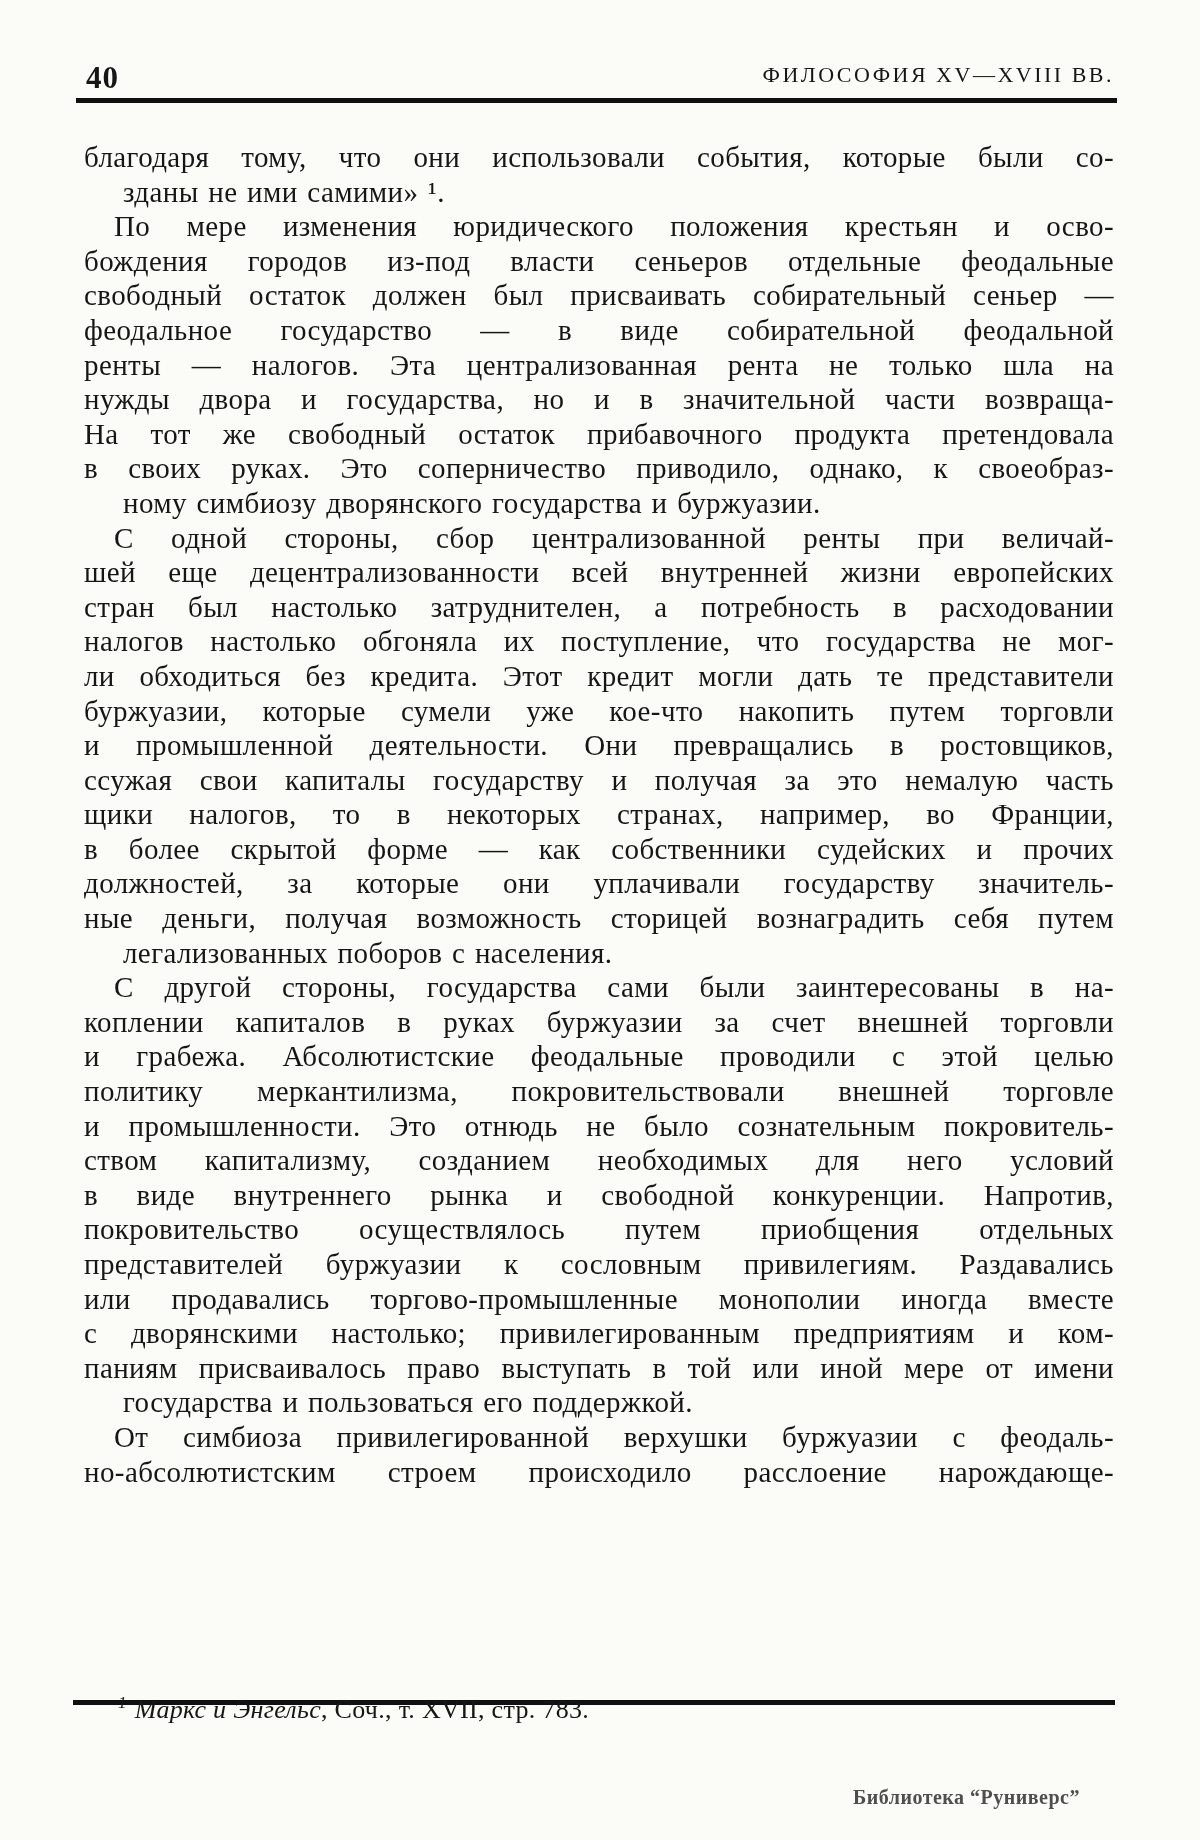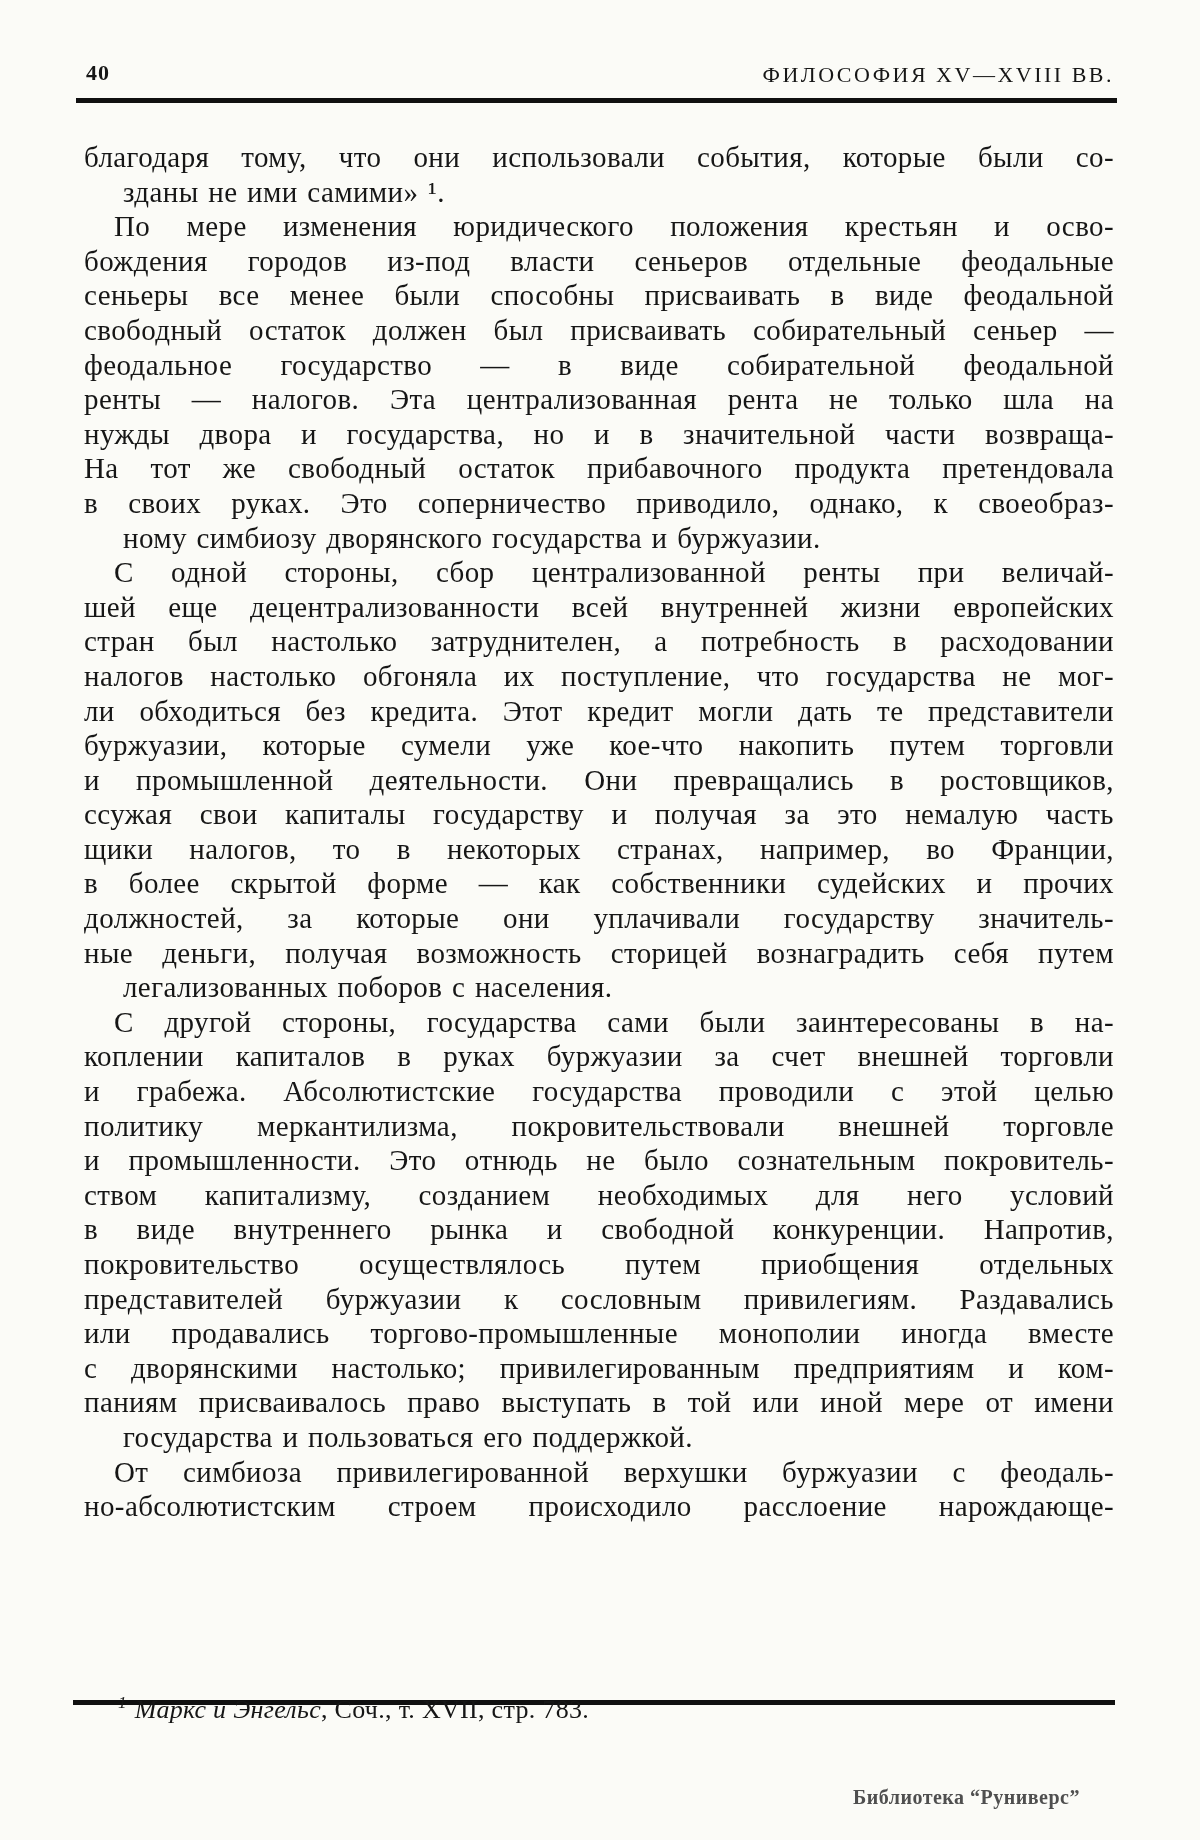--- a/index.html
+++ b/index.html
@@ -14,21 +14,21 @@
     font-family:"Liberation Serif","DejaVu Serif",serif;
     color:var(--ink);
     position:relative;
     overflow:hidden;
   }
   .page{position:absolute;inset:0;}
 
   
   .page-num{
     position:absolute;left:86px;top:60px;
-    font-size:22px;font-weight:bold;letter-spacing:1px;
+    font-size:31px;font-weight:bold;letter-spacing:1px;
   }
   .run-title{
     position:absolute;left:84px;top:62px;width:1030px;
     text-align:right;
     font-size:22px;letter-spacing:2.5px;
   }
   .rule{position:absolute;background:#101010;}
   .rule-top{left:76px;top:98px;width:1041px;height:5px;}
   .rule-bottom{left:73px;top:1700px;width:1042px;height:5px;}
 
@@ -77,21 +77,20 @@
   <div class="rule rule-top"></div>
 
   <main class="text-block" id="text-block">
       <div class="paragraph">
         <div class="line">благодаря тому, что они использовали события, которые были со-</div>
         <div class="line no-stretch">зданы не ими самими» ¹.</div>
       </div>
       <div class="paragraph">
         <div class="line indent">По мере изменения юридического положения крестьян и осво-</div>
         <div class="line">бождения городов из-под власти сеньеров отдельные феодальные</div>
-        <div class="line">сеньеры все менее были способны присваивать в виде феодальной</div>
         <div class="line">свободный остаток должен был присваивать собирательный сеньер —</div>
         <div class="line">феодальное государство — в виде собирательной феодальной</div>
         <div class="line">ренты — налогов. Эта централизованная рента не только шла на</div>
         <div class="line">нужды двора и государства, но и в значительной части возвраща-</div>
         <div class="line">На тот же свободный остаток прибавочного продукта претендовала</div>
         <div class="line">в своих руках. Это соперничество приводило, однако, к своеобраз-</div>
         <div class="line no-stretch">ному симбиозу дворянского государства и буржуазии.</div>
       </div>
       <div class="paragraph">
         <div class="line indent">С одной стороны, сбор централизованной ренты при величай-</div>
@@ -104,21 +103,21 @@
         <div class="line">ссужая свои капиталы государству и получая за это немалую часть</div>
         <div class="line">щики налогов, то в некоторых странах, например, во Франции,</div>
         <div class="line">в более скрытой форме — как собственники судейских и прочих</div>
         <div class="line">должностей, за которые они уплачивали государству значитель-</div>
         <div class="line">ные деньги, получая возможность сторицей вознаградить себя путем</div>
         <div class="line no-stretch">легализованных поборов с населения.</div>
       </div>
       <div class="paragraph">
         <div class="line indent">С другой стороны, государства сами были заинтересованы в на-</div>
         <div class="line">коплении капиталов в руках буржуазии за счет внешней торговли</div>
-        <div class="line">и грабежа. Абсолютистские государства проводили с этой целью</div>
+        <div class="line">и грабежа. Абсолютистские феодальные проводили с этой целью</div>
         <div class="line">политику меркантилизма, покровительствовали внешней торговле</div>
         <div class="line">и промышленности. Это отнюдь не было сознательным покровитель-</div>
         <div class="line">ством капитализму, созданием необходимых для него условий</div>
         <div class="line">в виде внутреннего рынка и свободной конкуренции. Напротив,</div>
         <div class="line">покровительство осуществлялось путем приобщения отдельных</div>
         <div class="line">представителей буржуазии к сословным привилегиям. Раздавались</div>
         <div class="line">или продавались торгово-промышленные монополии иногда вместе</div>
         <div class="line">с дворянскими настолько; привилегированным предприятиям и ком-</div>
         <div class="line">паниям присваивалось право выступать в той или иной мере от имени</div>
         <div class="line no-stretch">государства и пользоваться его поддержкой.</div>

